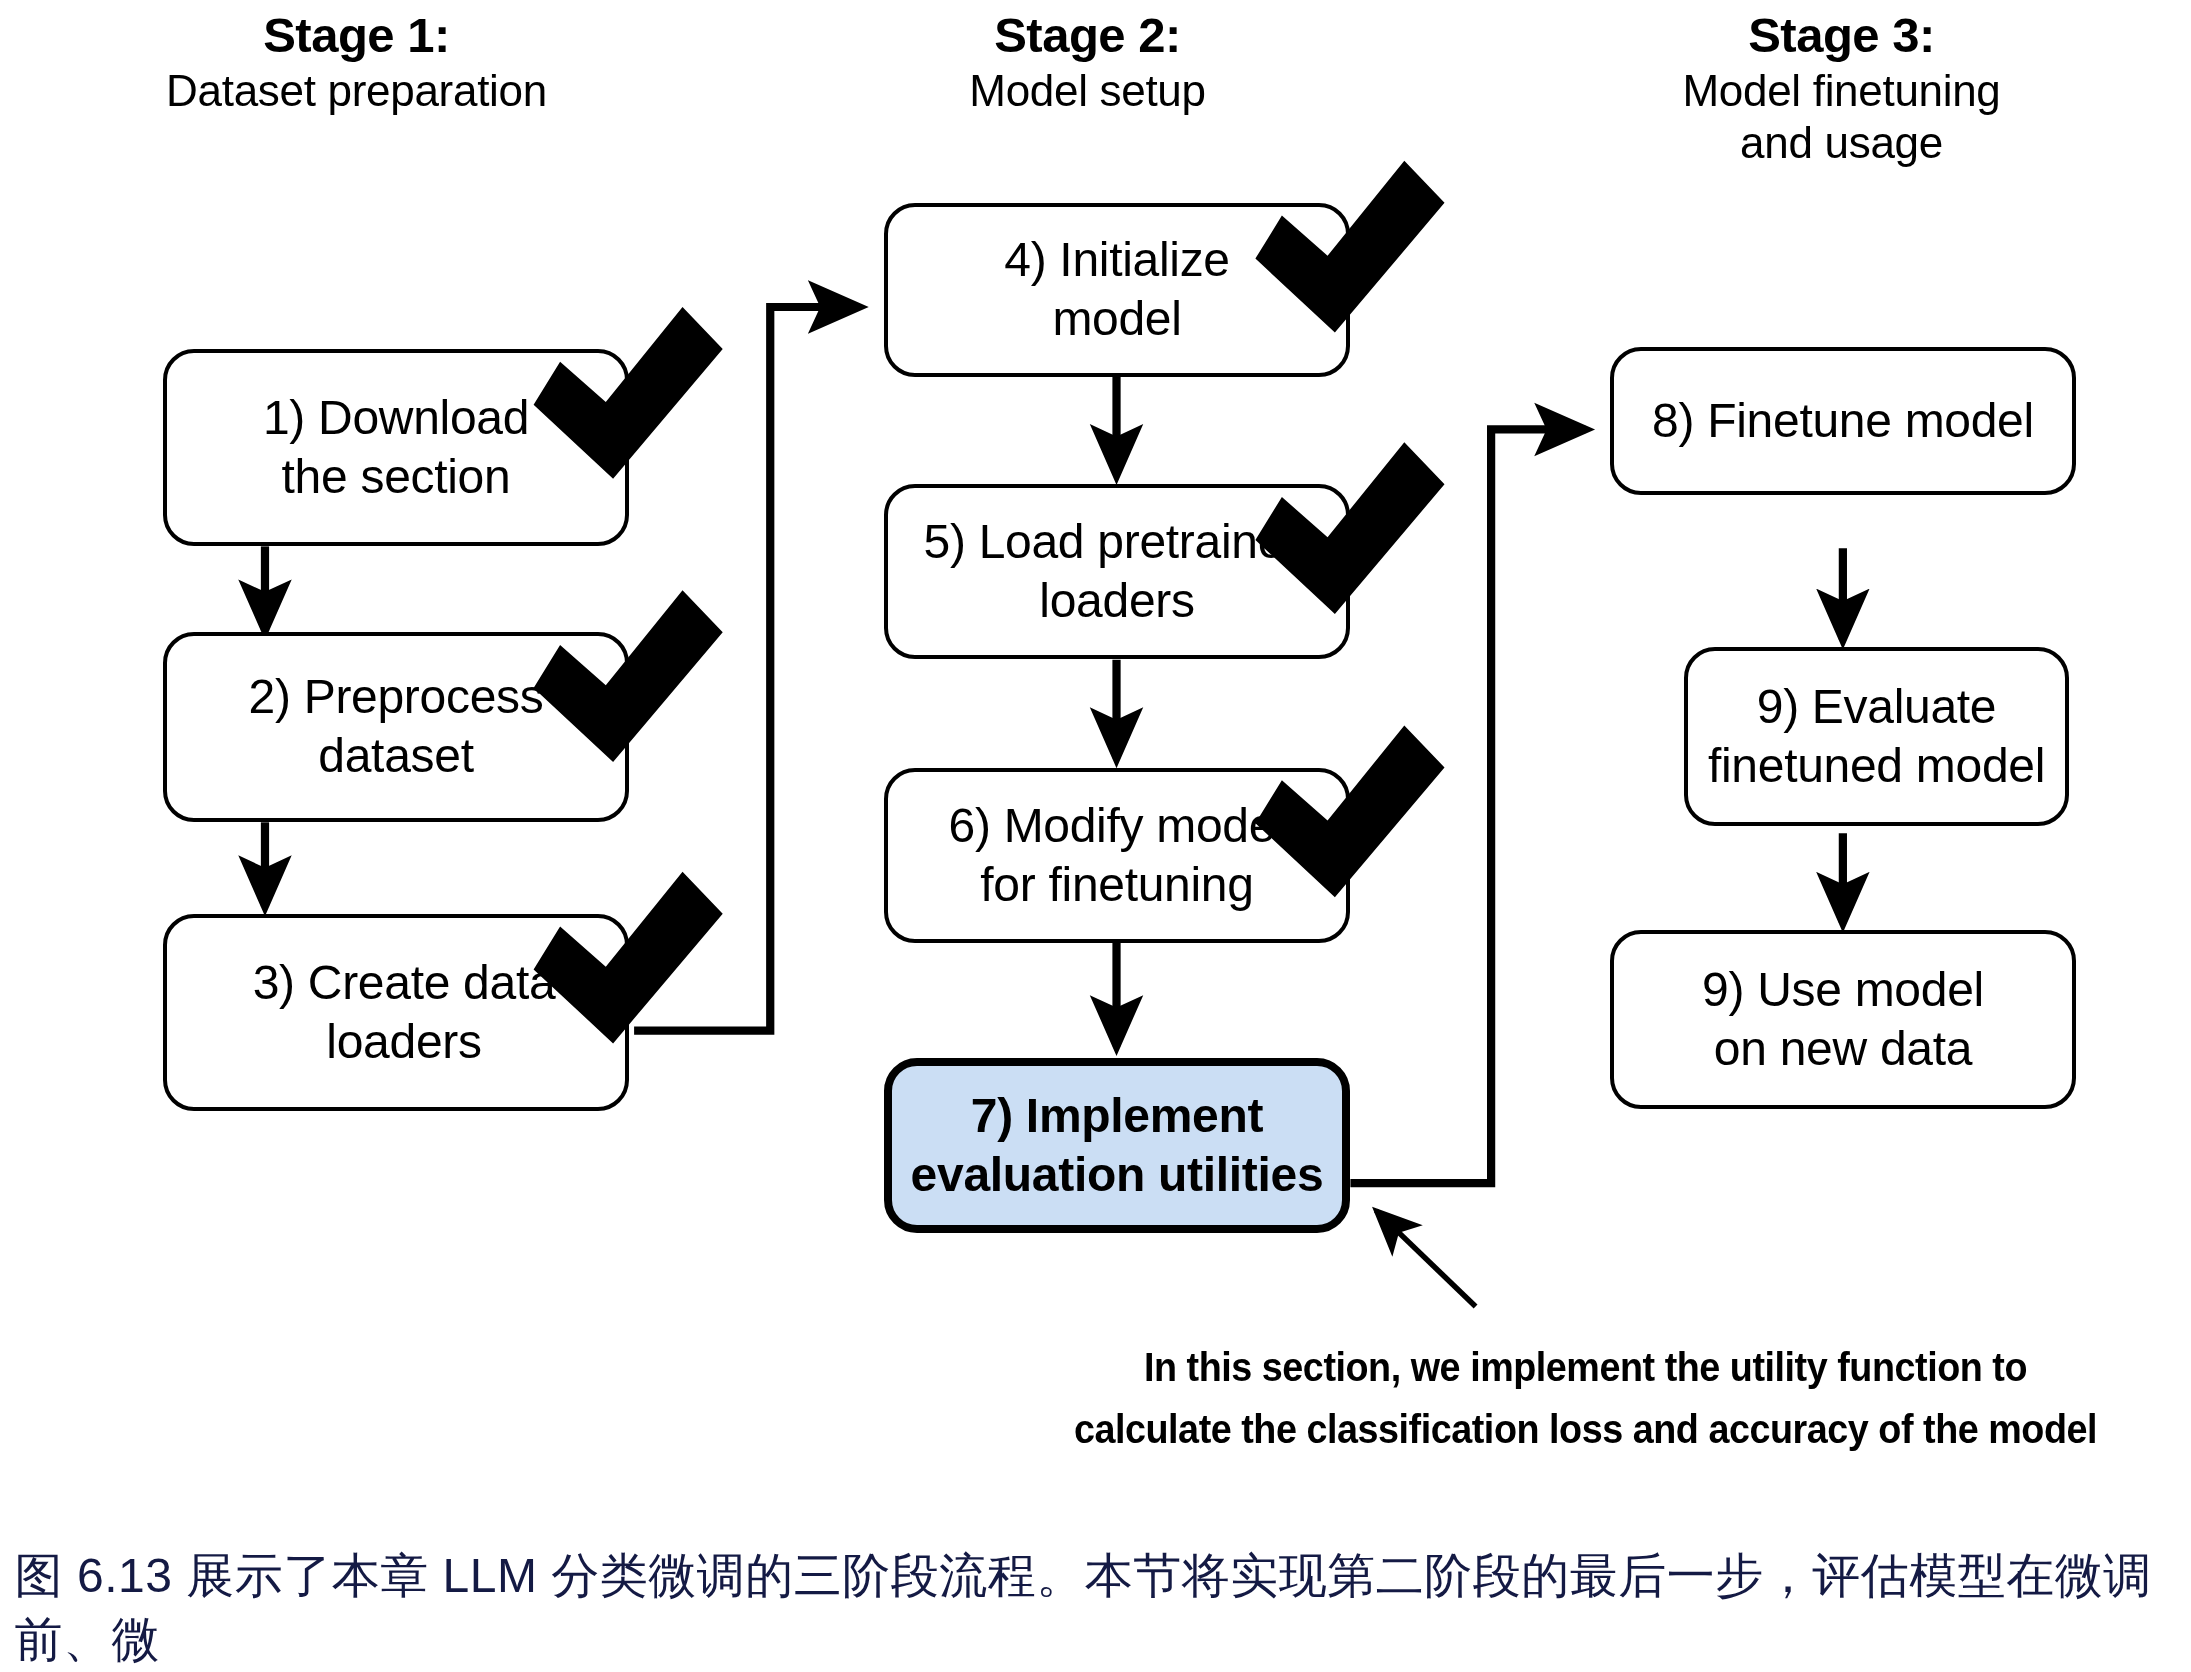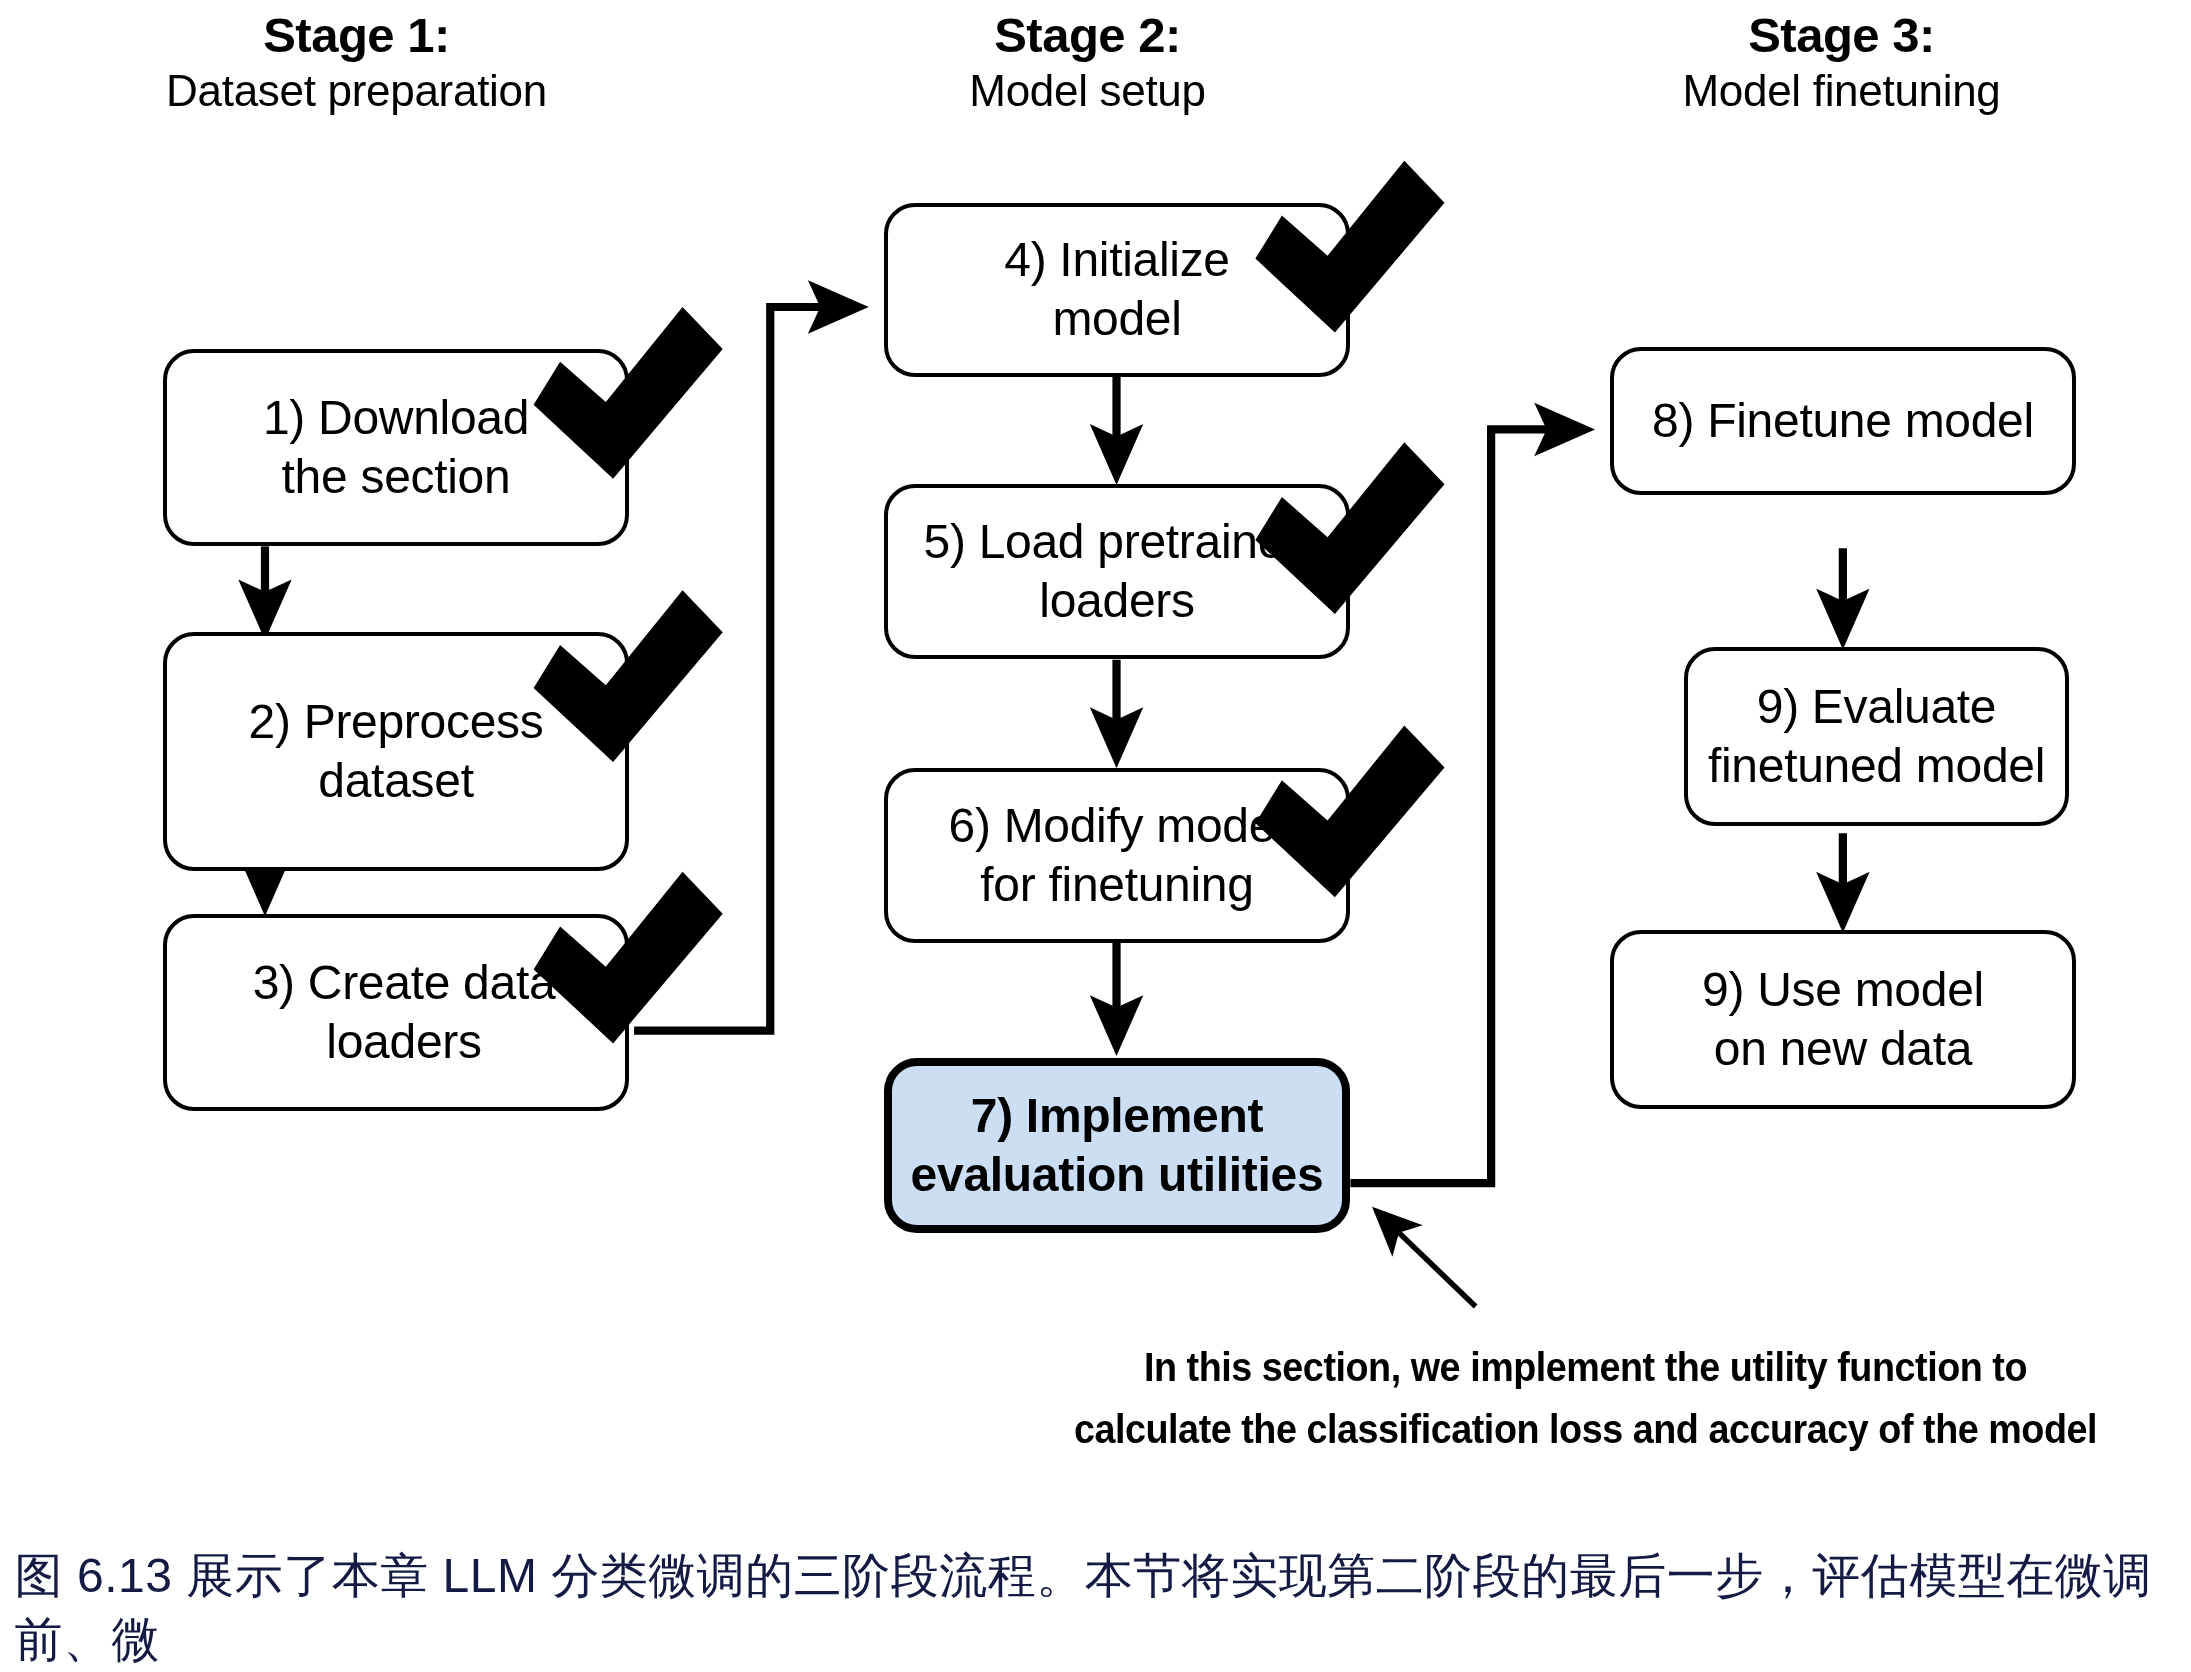--- a/index.html
+++ b/index.html
@@ -113,20 +113,21 @@
   </div>
 
   <div class="stage-header" style="left:804px; top:7.3px; width:567px;">
     <span class="stage-title">Stage 2:</span>
     <span class="stage-sub">Model setup</span>
   </div>
 
   <div class="stage-header" style="left:1558px; top:7.3px; width:567px;">
     <span class="stage-title">Stage 3:</span>
     <span class="stage-sub">Model finetuning</span>
+    <span class="stage-sub">and usage</span>
   </div>
 
   <svg class="svg-layer" viewBox="0 0 2398 1830" xmlns="http://www.w3.org/2000/svg">
     <defs>
       <marker id="ah" markerWidth="9" markerHeight="9" refX="6.2" refY="3.6" orient="auto" markerUnits="strokeWidth">
         <path d="M0,0.35 L7.4,3.6 L0,6.85 L1.5,3.6 Z" fill="#000"></path>
       </marker>
       <marker id="ah-thin" markerWidth="11" markerHeight="11" refX="8" refY="4.4" orient="auto" markerUnits="strokeWidth">
         <path d="M0,0.4 L9,4.4 L0,8.4 L2.2,4.4 Z" fill="#000"></path>
       </marker>
@@ -153,21 +154,21 @@
     <line x1="1615" y1="1430" x2="1506" y2="1325" stroke="#000" stroke-width="6" marker-end="url(#ah-thin)"></line>
   </svg>
 
   <div class="node" style="left:163px; top:349px; width:466px; height:197px;">
     <span class="node-label">
       <span>1) Download</span><br>
       <span>the section</span>
     </span>
   </div>
 
-  <div class="node" style="left:163px; top:632px; width:466px; height:239px;">
+  <div class="node" style="left:163px; top:632px; width:466px; height:190px;">
     <span class="node-label">
       <span>2) Preprocess</span><br>
       <span>dataset</span>
     </span>
   </div>
 
   <div class="node" style="left:163px; top:914px; width:466px; height:197px;padding-left:16px;">
     <span class="node-label">
       <span>3) Create data</span><br>
       <span>loaders</span>

